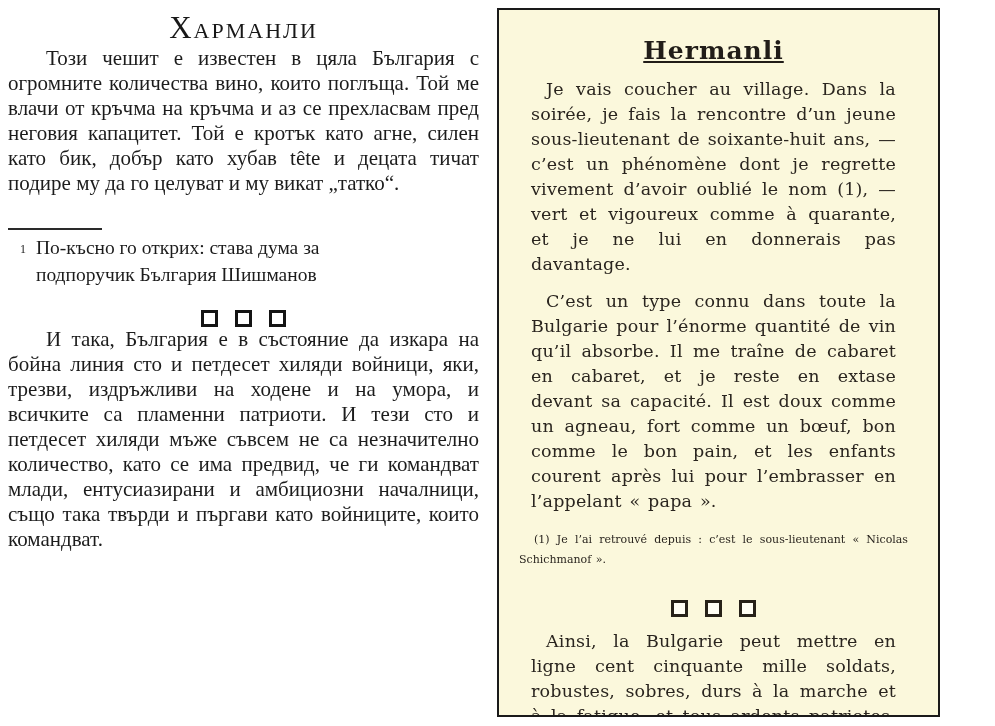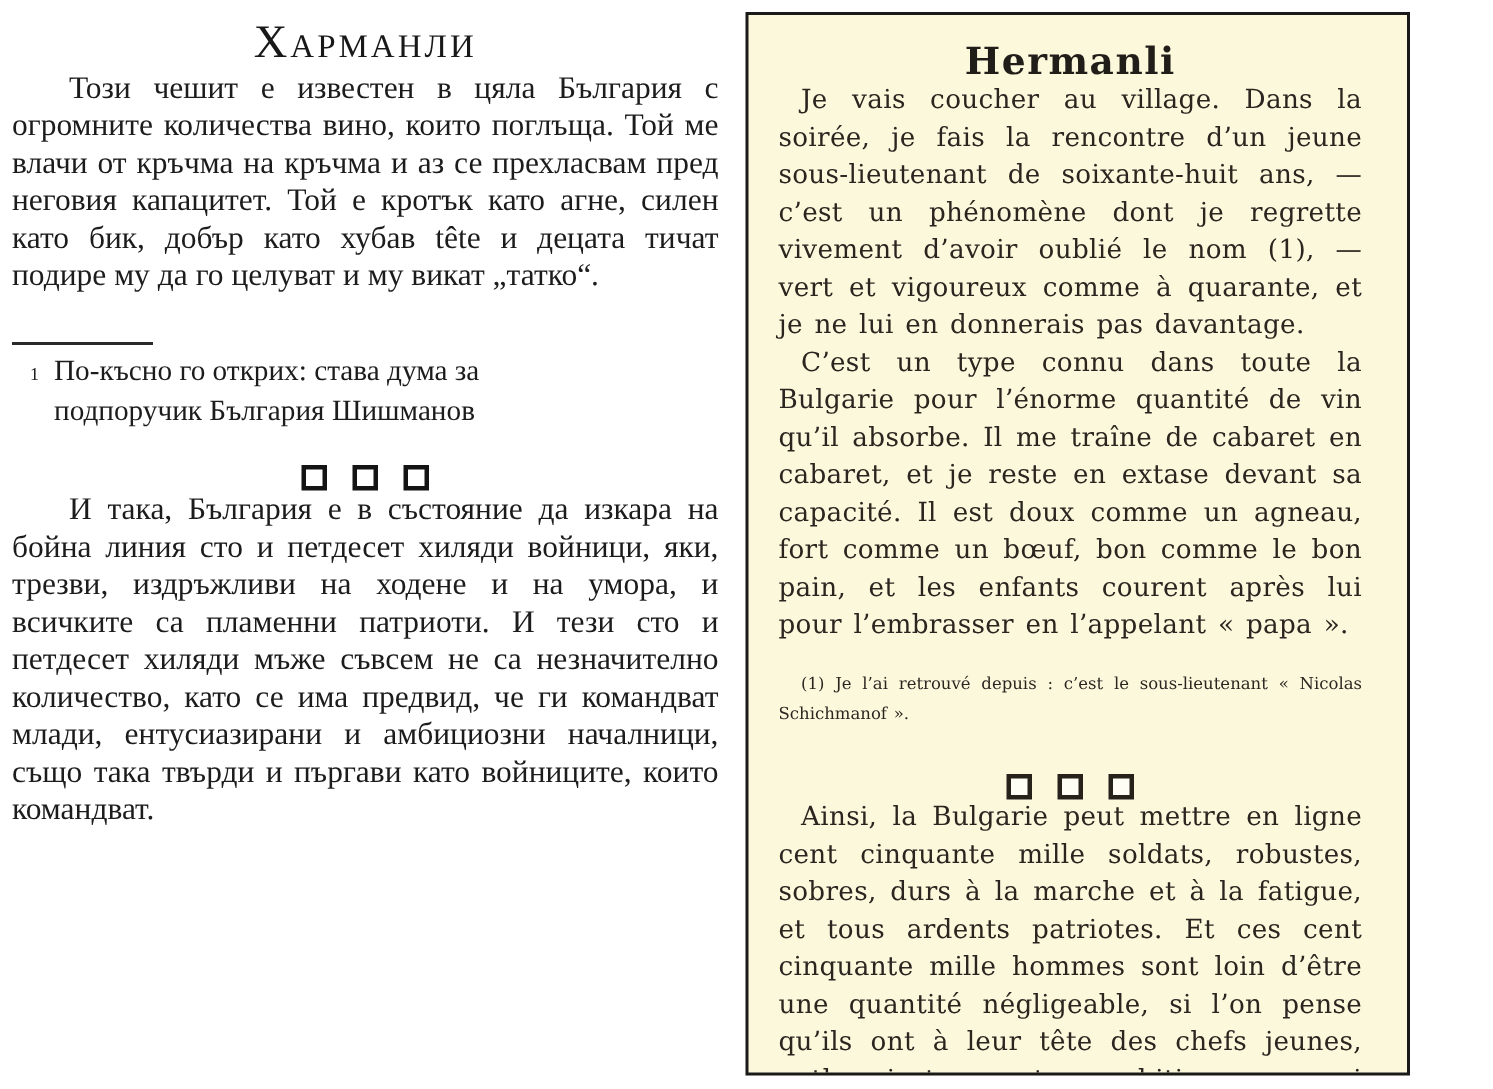--- a/index.html
+++ b/index.html
@@ -91,25 +91,26 @@
     padding: 10px 30px 0 20px;
     font-family: "DejaVu Serif", serif;
     color: #2a251f;
     overflow: hidden;
   }
   .right-title {
     text-align: center;
     font-size: 25px;
     font-weight: bold;
     letter-spacing: 1px;
-    margin: 6px 0 0 0;
+    margin: 16px 0 0 0;
     color: #211d18;
+    text-decoration: underline;
   }
   .right-body p {
-    margin: 0;
+    margin: 12px;
     font-size: 17.5px;
     line-height: 25px;
     text-align: justify;
     text-indent: 15px;
     letter-spacing: 0.2px;
     word-spacing: 2px;
   }
   .right-para1 { margin-top: 21px; }
   .right-para2 { margin-top: 0px; }
   .right-footnote {

